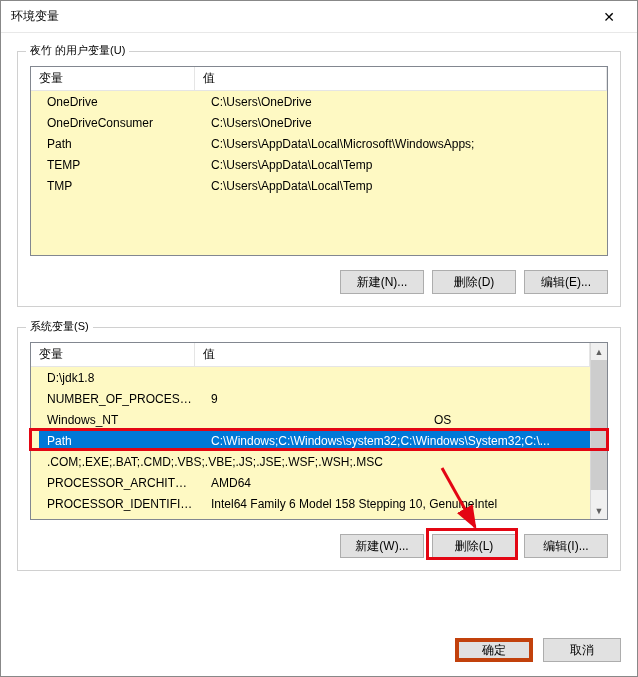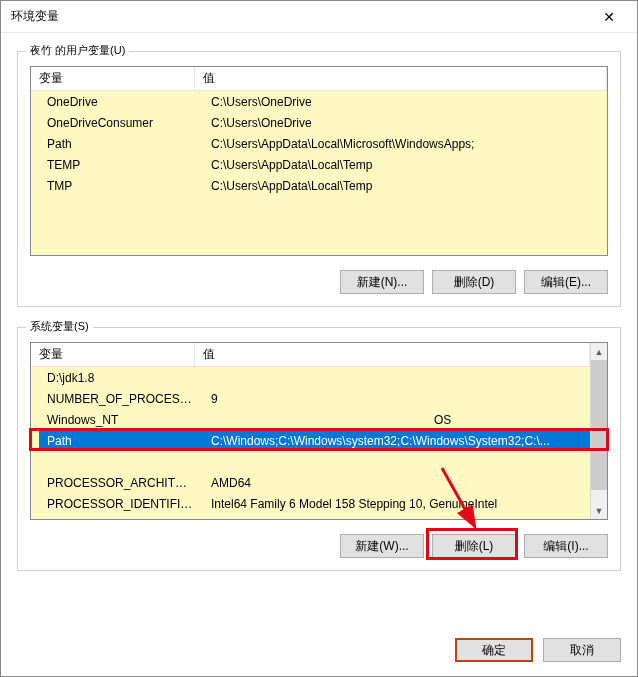--- a/index.html
+++ b/index.html
@@ -133,21 +133,21 @@
     min-width: 84px;
     height: 24px;
     border: 1px solid #adadad;
     background: #e1e1e1;
     font-family: Liberation Sans, sans-serif;
     font-size: 12px;
     cursor: pointer;
     padding: 0 4px;
   }
   .btn.default {
-    border: 2px solid #c2410c;
+    border: 4px solid #c2410c;
   }
   .footer {
     display: flex;
     justify-content: flex-end;
     gap: 10px;
     padding: 8px 16px 14px 16px;
   }
   .footer .btn { min-width: 78px; }
 
   .red-box-row {
@@ -241,20 +241,21 @@
               </div>
               <div class="row">
                 <div class="cell col-val">Windows_NT</div>
                 <div class="cell col-var">OS</div>
               </div>
               <div class="row selected" id="selected-row">
                 <div class="cell col-var">Path</div>
                 <div class="cell col-val">C:\Windows;C:\Windows\system32;C:\Windows\System32;C:\...</div>
               </div>
               <div class="row">
+                <div class="cell col-val">.COM;.EXE;.BAT;.CMD;.VBS;.VBE;.JS;.JSE;.WSF;.WSH;.MSC</div>
               </div>
               <div class="row">
                 <div class="cell col-var">PROCESSOR_ARCHITECTURE</div>
                 <div class="cell col-val">AMD64</div>
               </div>
               <div class="row">
                 <div class="cell col-var">PROCESSOR_IDENTIFIER</div>
                 <div class="cell col-val">Intel64 Family 6 Model 158 Stepping 10, GenuineIntel</div>
               </div>
             </div>

